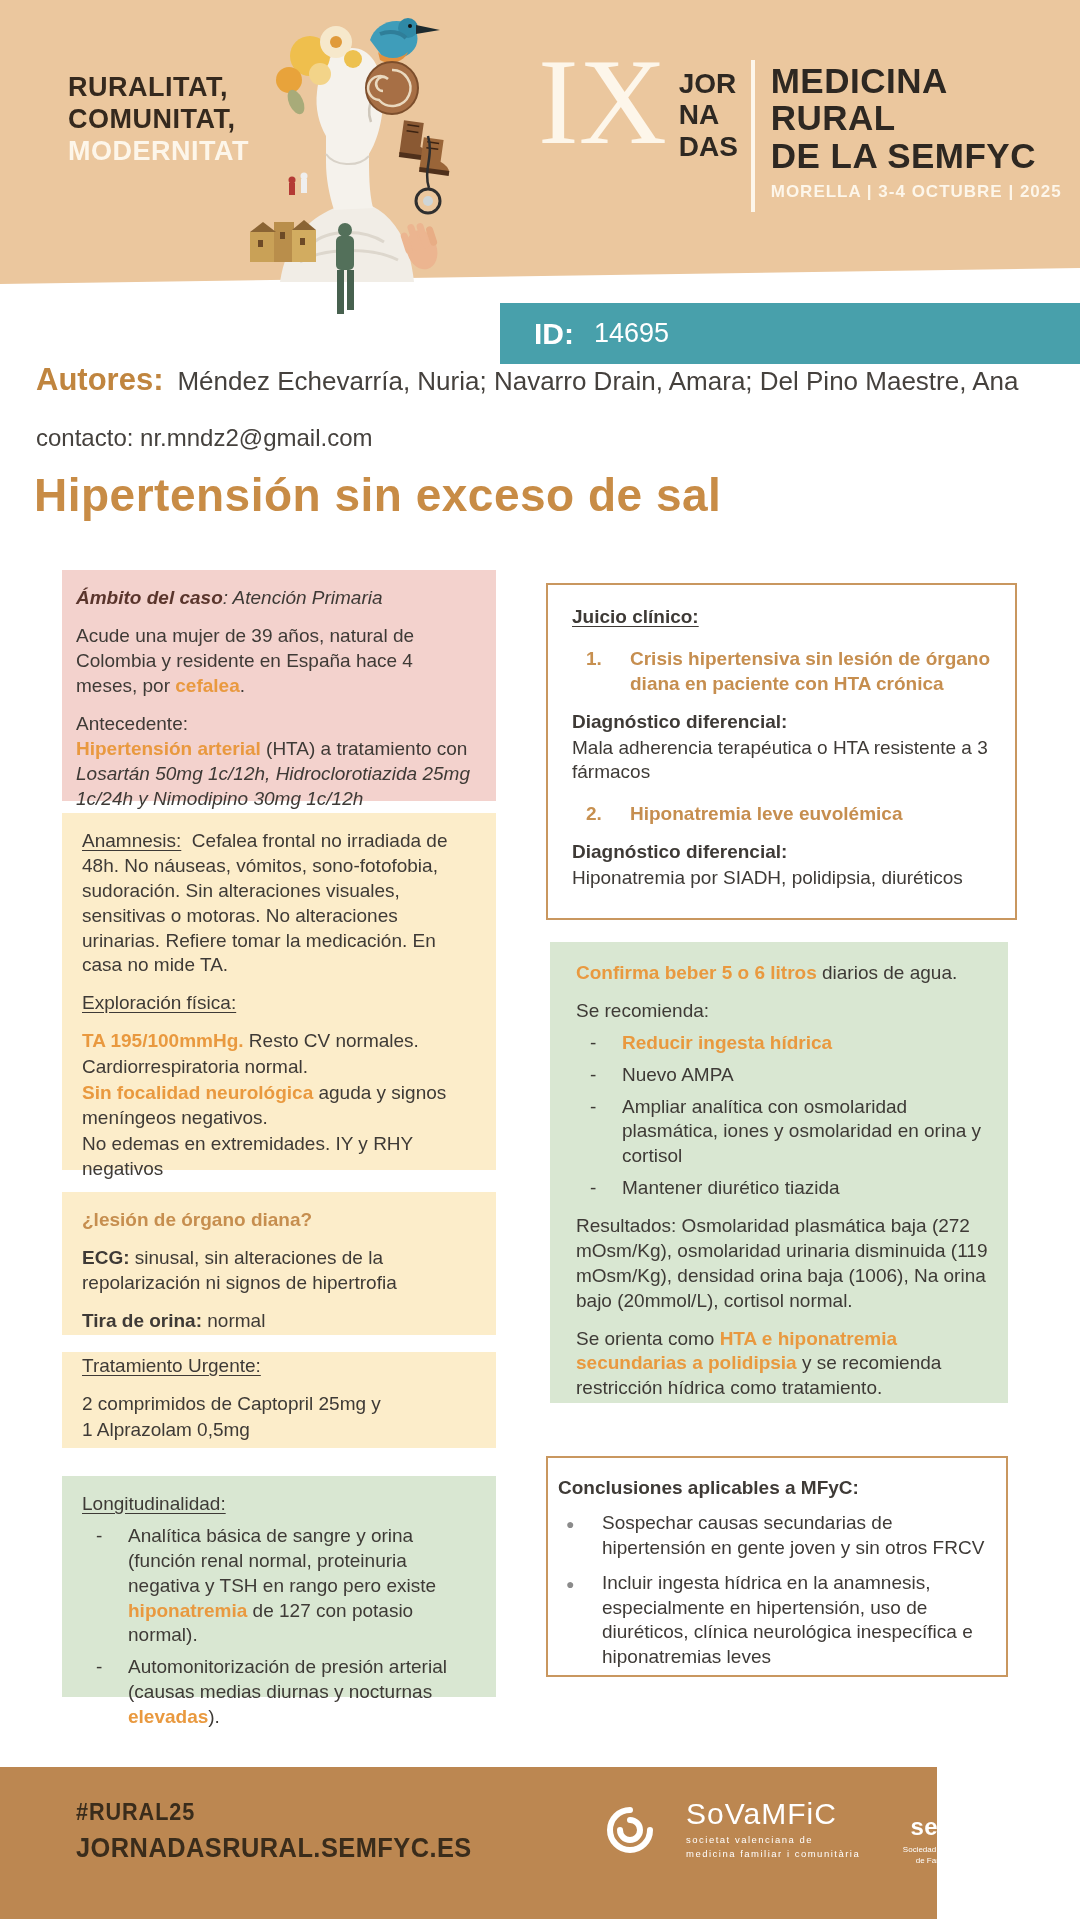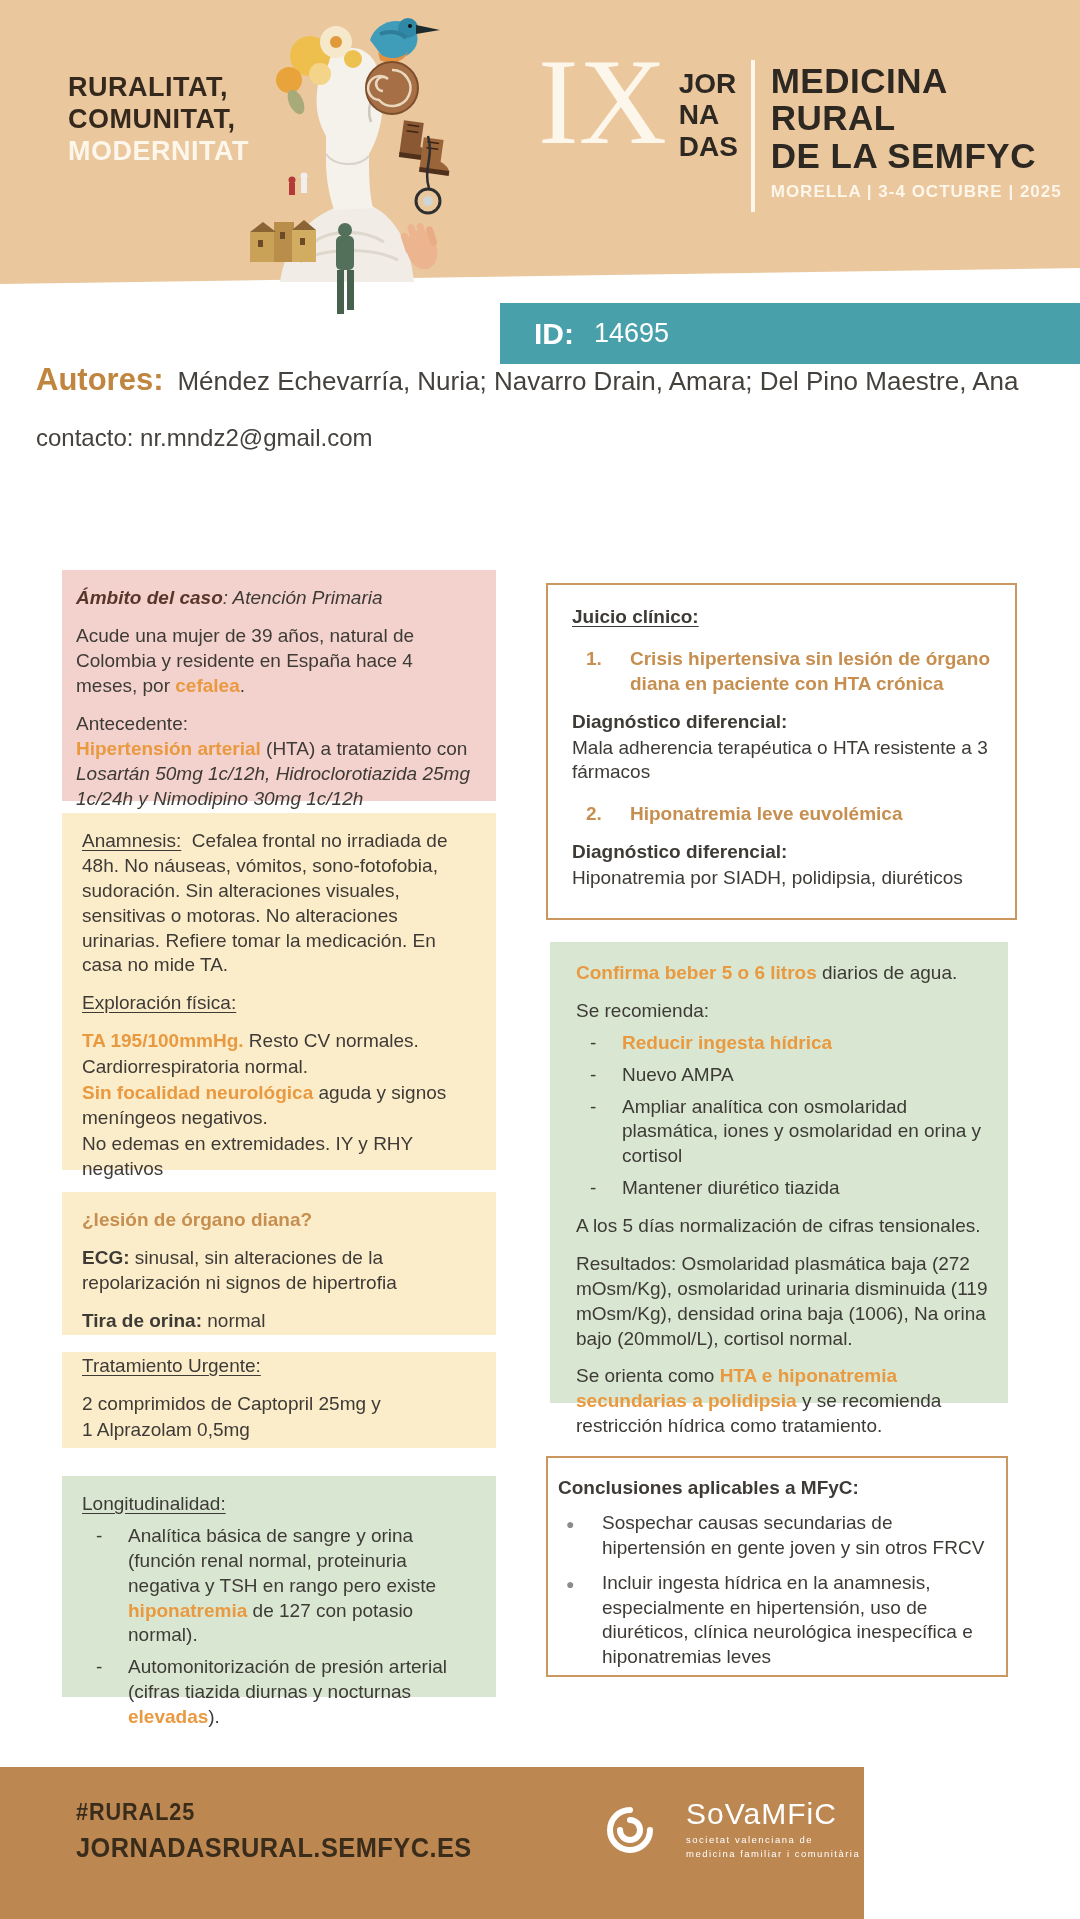--- a/index.html
+++ b/index.html
@@ -61,21 +61,21 @@
   .seg-n{}
   .seg-b{font-weight:bold;}
   .seg-i{font-style:italic;}
   .seg-bi{font-weight:bold;font-style:italic;color:#5a352c;}
   .seg-u{text-decoration:underline;text-underline-offset:3px;}
   .seg-bu{font-weight:bold;text-decoration:underline;text-underline-offset:3px;}
   .seg-o{font-weight:bold;color:#e9993f;}
   .seg-t{font-weight:bold;color:#c68e4f;}
 
   
-  .footer{position:absolute;left:0;top:1767px;width:864px;height:152px;background:#bc8751;}
+  .footer{position:absolute;left:0;top:1767px;width:937px;height:152px;background:#bc8751;}
   .footer-tags{position:absolute;left:76px;top:32px;color:#3a2c1b;font-weight:bold;transform:scaleX(.94);transform-origin:left top;}
   .footer-hashtag{font-size:23px;letter-spacing:1px;}
   .footer-url{font-size:27px;margin-top:7px;letter-spacing:.5px;}
   .sovamfic{position:absolute;left:604px;top:32px;display:flex;gap:30px;align-items:center;color:#fff;}
   .sovamfic-name{font-size:30px;letter-spacing:1px;line-height:1;}
   .sovamfic-sub{font-size:9.5px;letter-spacing:1.5px;margin-top:4px;line-height:1.45;}
   .semfyc{position:absolute;left:898px;top:26px;width:124px;text-align:center;color:#fff;}
   .semfyc-name{font-size:24px;font-weight:bold;letter-spacing:.5px;margin-top:2px;}
   .semfyc-sub{font-size:8px;margin-top:4px;line-height:1.35;}
 </style>
@@ -183,20 +183,21 @@
     <span class="id-label">ID:</span>
     <span class="id-value">14695</span>
   </div>
 
   <div class="authors-line">
     <span class="authors-label">Autores:</span>
     <span class="authors-names">Méndez Echevarría, Nuria; Navarro Drain, Amara; Del Pino Maestre, Ana</span>
   </div>
   <div class="contact-line">contacto: nr.mndz2@gmail.com</div>
 
+  <div class="poster-title">Hipertensión sin exceso de sal</div>
 
   <div>
       <div class="box variant-pink box-ambito">
         <div class="para"><span class="seg-bi">Ámbito del caso</span><span class="seg-i">: Atención Primaria</span></div>
         <div class="para"><span class="seg-n">Acude una mujer de 39 años, natural de Colombia y residente en España hace 4 meses, por </span><span class="seg-o">cefalea</span><span class="seg-n">.</span></div>
         <div class="para"><span class="seg-n">Antecedente:</span></div>
         <div class="para tight"><span class="seg-o">Hipertensión arterial</span><span class="seg-n"> (HTA) a tratamiento con </span><span class="seg-i">Losartán 50mg 1c/12h, Hidroclorotiazida 25mg 1c/24h y Nimodipino 30mg 1c/12h</span></div>
       </div>
       <div class="box variant-yellow box-anamnesis">
         <div class="para"><span class="seg-u">Anamnesis:</span><span class="seg-n">&nbsp; Cefalea frontal no irradiada de 48h. No náuseas, vómitos, sono-fotofobia, sudoración. Sin alteraciones visuales, sensitivas o motoras. No alteraciones urinarias. Refiere tomar la medicación. En casa no mide TA.</span></div>
@@ -212,41 +213,40 @@
         <div class="para"><span class="seg-b">Tira de orina:</span><span class="seg-n"> normal</span></div>
       </div>
       <div class="box variant-yellow box-tratamiento">
         <div class="para"><span class="seg-u">Tratamiento Urgente:</span></div>
         <div class="para"><span class="seg-n">2 comprimidos de Captopril 25mg y</span></div>
         <div class="para tight"><span class="seg-n">1 Alprazolam 0,5mg</span></div>
       </div>
       <div class="box variant-green box-longitudinalidad">
         <div class="para"><span class="seg-u">Longitudinalidad:</span></div>
         <div class="para kind-dash"><span class="marker">-</span><span class="seg-n">Analítica básica de sangre y orina (función renal normal, proteinuria negativa y TSH en rango pero existe </span><span class="seg-o">hiponatremia</span><span class="seg-n"> de 127 con potasio normal).</span></div>
-        <div class="para kind-dash"><span class="marker">-</span><span class="seg-n">Automonitorización de presión arterial (cifras tiazida diurnas y nocturnas </span><span class="seg-o">elevadas</span><span class="seg-n">).</span></div>
+        <div class="para kind-dash"><span class="marker">-</span><span class="seg-n">Automonitorización de presión arterial (causas medias diurnas y nocturnas </span><span class="seg-o">elevadas</span><span class="seg-n">).</span></div>
       </div>
     </div>
   <div>
       <div class="box variant-bordered box-juicio">
         <div class="para"><span class="seg-bu">Juicio clínico:</span></div>
         <div class="para kind-num"><span class="marker">1.</span><span class="seg-t">Crisis hipertensiva sin lesión de órgano diana en paciente con HTA crónica</span></div>
         <div class="para"><span class="seg-b">Diagnóstico diferencial:</span></div>
         <div class="para tight"><span class="seg-n">Mala adherencia terapéutica o HTA resistente a 3 fármacos</span></div>
         <div class="para kind-num"><span class="marker">2.</span><span class="seg-t">Hiponatremia leve euvolémica</span></div>
         <div class="para"><span class="seg-b">Diagnóstico diferencial:</span></div>
         <div class="para tight"><span class="seg-n">Hiponatremia por SIADH, polidipsia, diuréticos</span></div>
       </div>
       <div class="box variant-green box-plan">
         <div class="para"><span class="seg-o">Confirma beber 5 o 6 litros</span><span class="seg-n"> diarios de agua.</span></div>
         <div class="para"><span class="seg-n">Se recomienda:</span></div>
         <div class="para kind-dash"><span class="marker">-</span><span class="seg-o">Reducir ingesta hídrica</span></div>
         <div class="para kind-dash"><span class="marker">-</span><span class="seg-n">Nuevo AMPA</span></div>
         <div class="para kind-dash"><span class="marker">-</span><span class="seg-n">Ampliar analítica con osmolaridad plasmática, iones y osmolaridad en orina y cortisol</span></div>
         <div class="para kind-dash"><span class="marker">-</span><span class="seg-n">Mantener diurético tiazida</span></div>
-        <div class="para"><span class="seg-n">A los 5 días normalización de cifras tensionales.</span></div>
         <div class="para"><span class="seg-n">Resultados: Osmolaridad plasmática baja (272 mOsm/Kg), osmolaridad urinaria disminuida (119 mOsm/Kg), densidad orina baja (1006), Na orina bajo (20mmol/L), cortisol normal.</span></div>
         <div class="para"><span class="seg-n">Se orienta como </span><span class="seg-o">HTA e hiponatremia secundarias a polidipsia</span><span class="seg-n"> y se recomienda restricción hídrica como tratamiento.</span></div>
       </div>
       <div class="box variant-bordered box-conclusiones">
         <div class="para"><span class="seg-b">Conclusiones aplicables a MFyC:</span></div>
         <div class="para kind-bullet"><span class="marker">●</span><span class="seg-n">Sospechar causas secundarias de hipertensión en gente joven y sin otros FRCV</span></div>
         <div class="para kind-bullet"><span class="marker">●</span><span class="seg-n">Incluir ingesta hídrica en la anamnesis, especialmente en hipertensión, uso de diuréticos, clínica neurológica inespecífica e hiponatremias leves</span></div>
       </div>
     </div>
 

